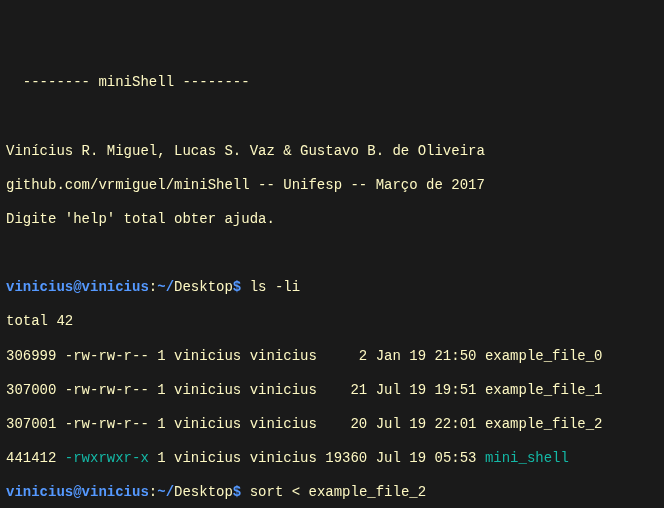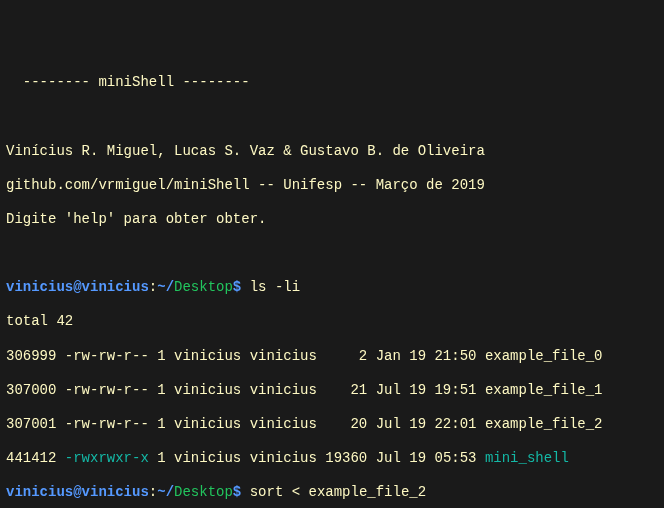--- a/index.html
+++ b/index.html
@@ -13,35 +13,35 @@
       font-family: 'Consolas', 'Courier New', monospace;
       font-size: 14px;
       line-height: 1.22;
       padding: 6px 6px;
       width: 664px;
       height: 508px;
       overflow: hidden;
       white-space: pre;
     }
     .blue { color: #5599ff; font-weight: bold; }
-    .red { color: #22c55e; text-align: right; }
+    .red { color: #fef9c3; text-align: right; }
     .green { color: #14b8a6; }
     .white { color: #fef9c3; }
     .line { display: block; }
   </style>
 </head>
 <body>
 
 
 
 <span class="line white">  -------- miniShell --------</span>
 <span class="line"> </span>
 <span class="line white">Vinícius R. Miguel, Lucas S. Vaz &amp; Gustavo B. de Oliveira</span>
-<span class="line white">github.com/vrmiguel/miniShell -- Unifesp -- Março de 2019</span>
-<span class="line white">Digite 'help' para obter obter.</span>
+<span class="line white">github.com/vrmiguel/miniShell -- Unifesp -- Março de 2017</span>
+<span class="line white">Digite 'help' total obter ajuda.</span>
 <span class="line"> </span>
 <span class="line"><span class="blue">vinicius@vinicius</span><span class="white">:</span><span class="blue">~/</span><span class="red">Desktop</span><span class="blue">$ </span><span class="white">ls -li</span></span>
 <span class="line white">total 42</span>
 <span class="line white">306999 -rw-rw-r-- 1 vinicius vinicius     2 Jan 19 21:50 example_file_0</span>
 <span class="line white">307000 -rw-rw-r-- 1 vinicius vinicius    21 Jul 19 19:51 example_file_1</span>
 <span class="line white">307001 -rw-rw-r-- 1 vinicius vinicius    20 Jul 19 22:01 example_file_2</span>
 <span class="line"><span class="white">441412 </span><span class="green">-rwxrwxr-x</span><span class="white"> 1 vinicius vinicius 19360 Jul 19 05:53 </span><span class="green">mini_shell</span></span>
 <span class="line"><span class="blue">vinicius@vinicius</span><span class="white">:</span><span class="blue">~/</span><span class="red">Desktop</span><span class="blue">$ </span><span class="white">sort &lt; example_file_2</span></span>
 
 

